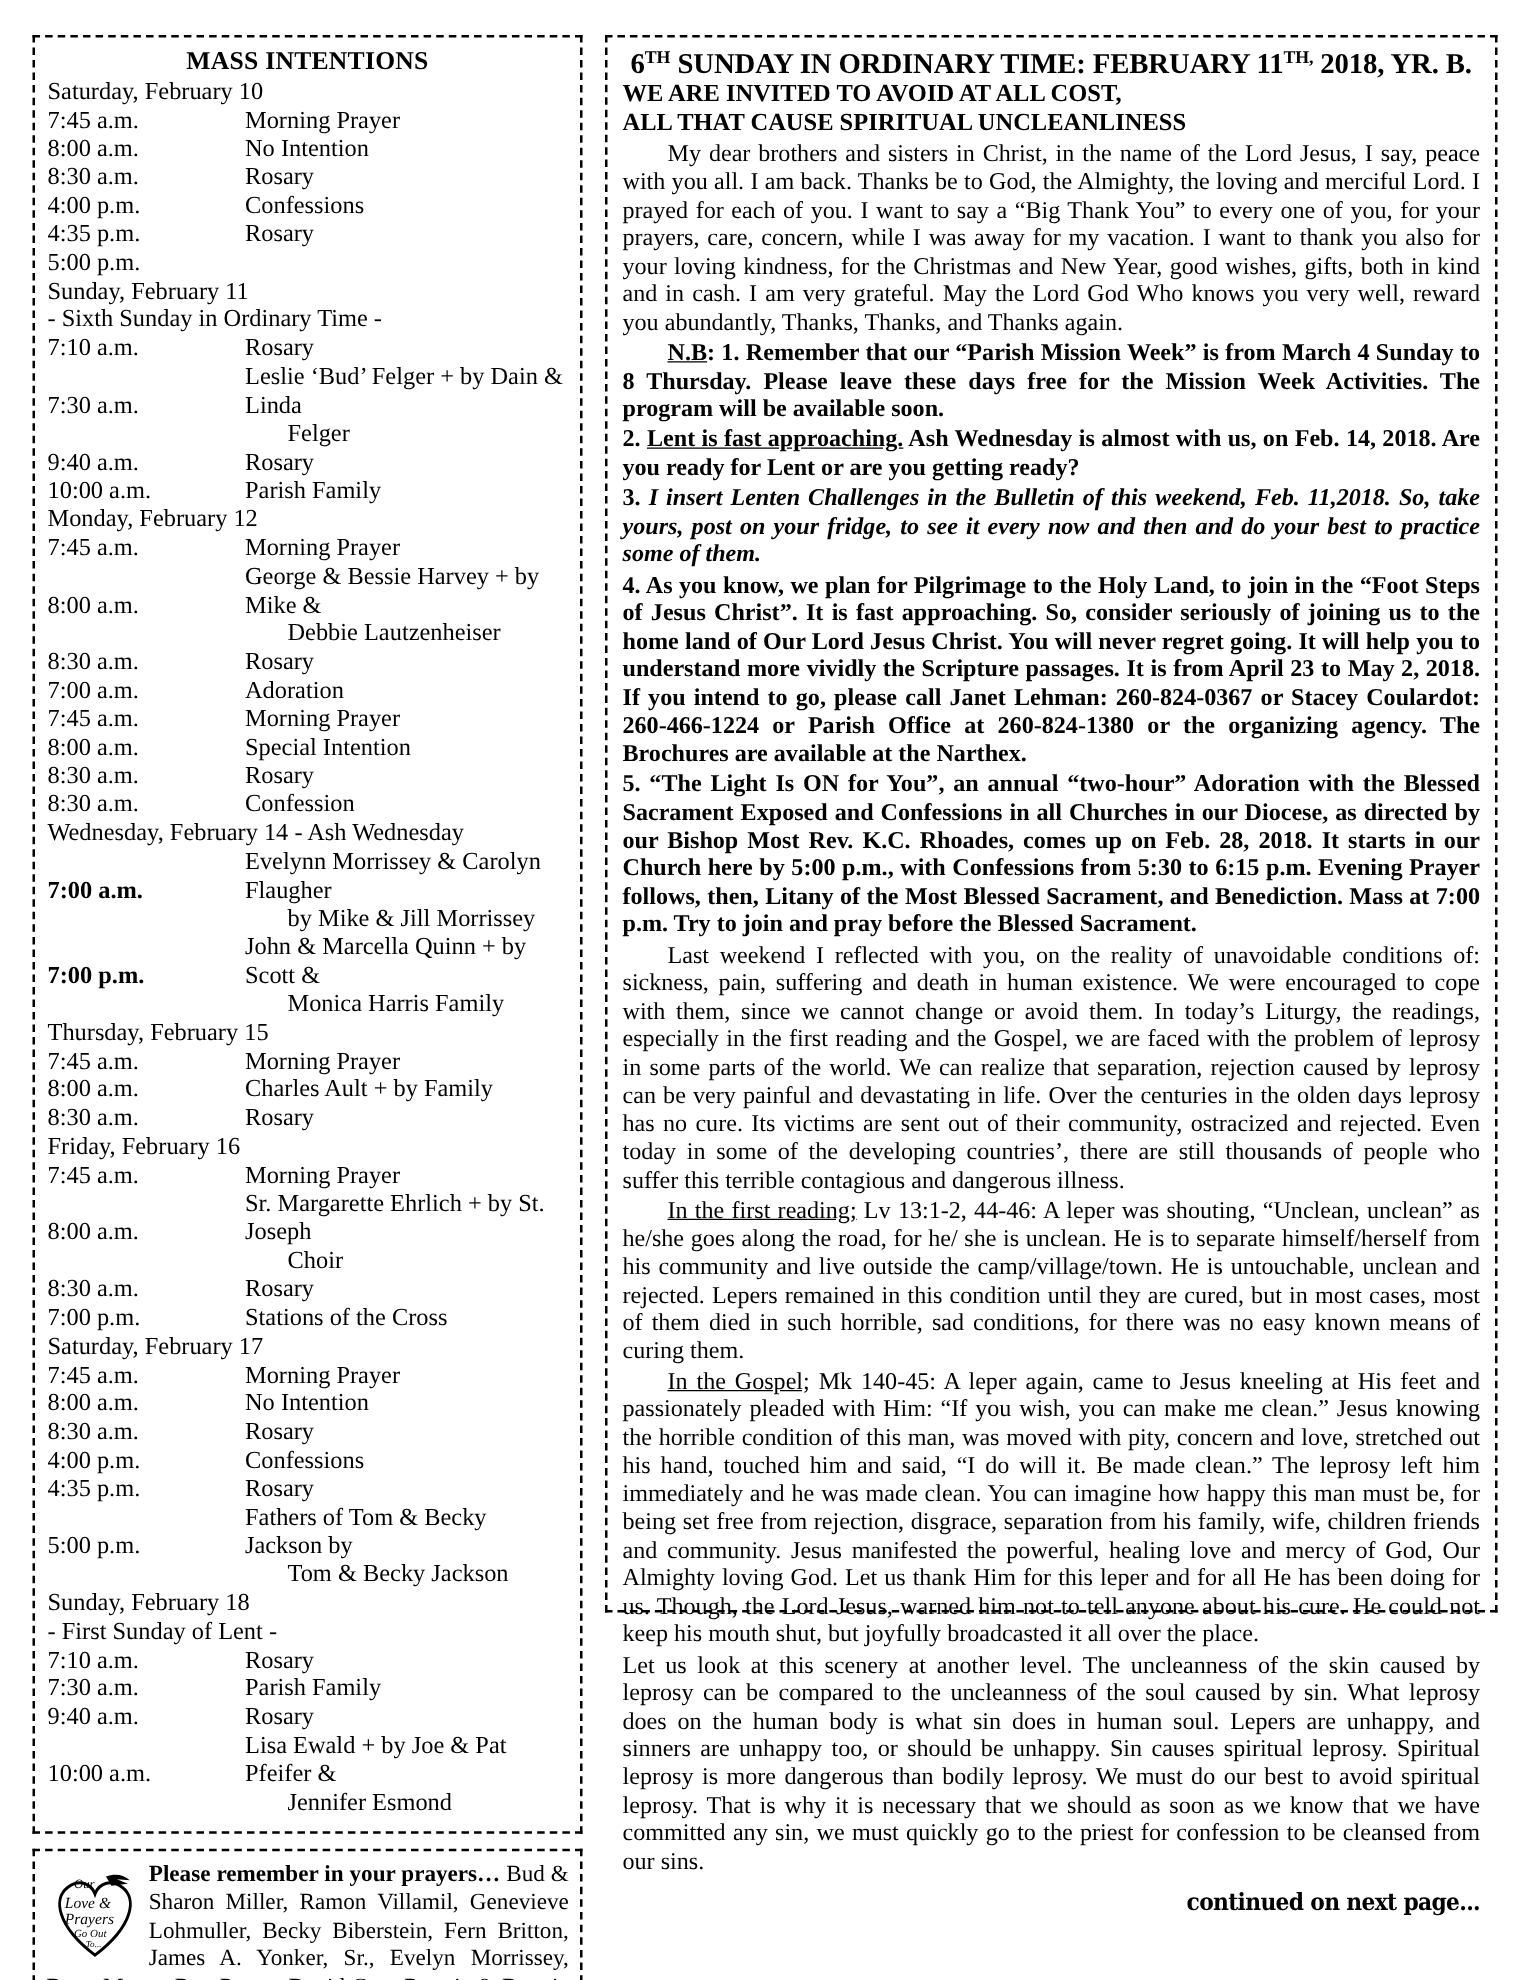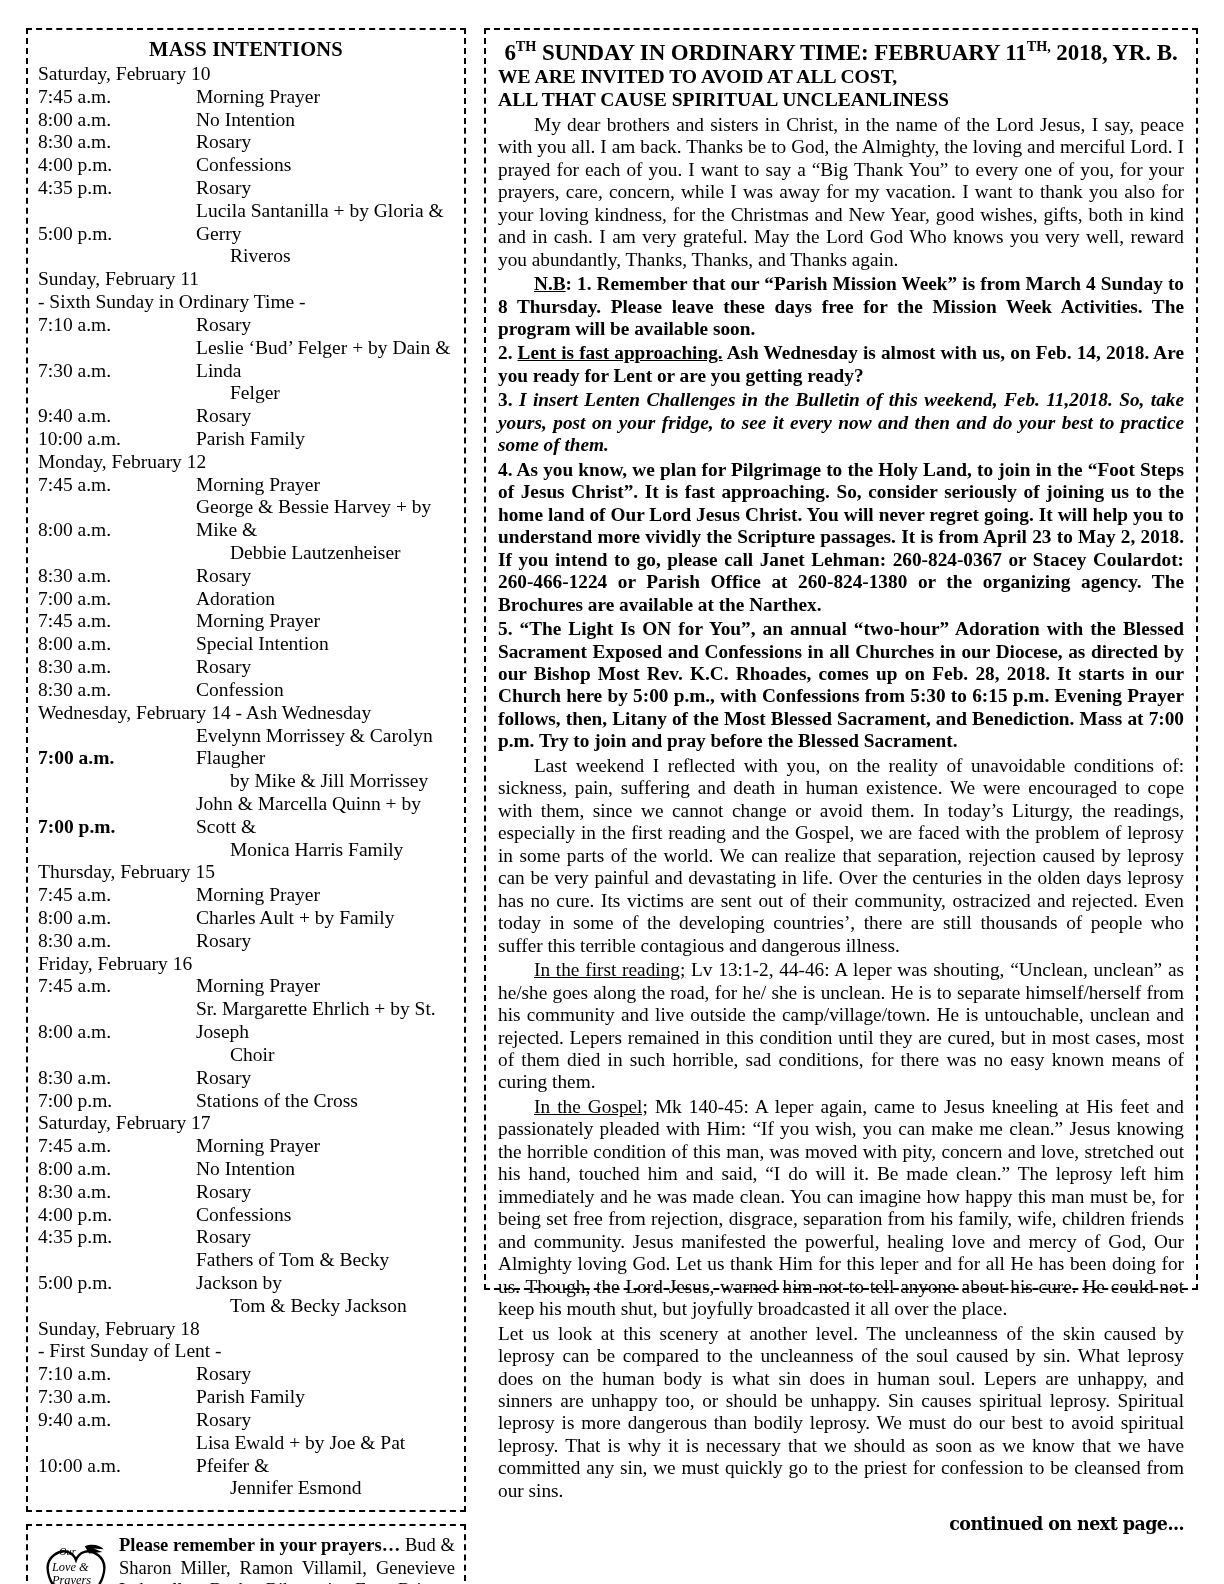--- a/index.html
+++ b/index.html
@@ -182,21 +182,20 @@
           <div class="mass-row">
             <span class="t">4:00 p.m.</span>
             <span class="d"><span>Confessions</span></span>
           </div>
           <div class="mass-row">
             <span class="t">4:35 p.m.</span>
             <span class="d"><span>Rosary</span></span>
           </div>
           <div class="mass-row">
             <span class="t">5:00 p.m.</span>
-            <span class="d"><span>Lucila Santanilla + by Gloria &amp; Gerry</span><span class="cont">Riveros</span></span>
           </div>
           <div class="day-head">Sunday, February 11</div>
           <div class="day-sub">- Sixth Sunday in Ordinary Time -</div>
           <div class="mass-row">
             <span class="t">7:10 a.m.</span>
             <span class="d"><span>Rosary</span></span>
           </div>
           <div class="mass-row">
             <span class="t">7:30 a.m.</span>
             <span class="d"><span>Leslie ‘Bud’ Felger + by Dain &amp; Linda</span><span class="cont">Felger</span></span>

